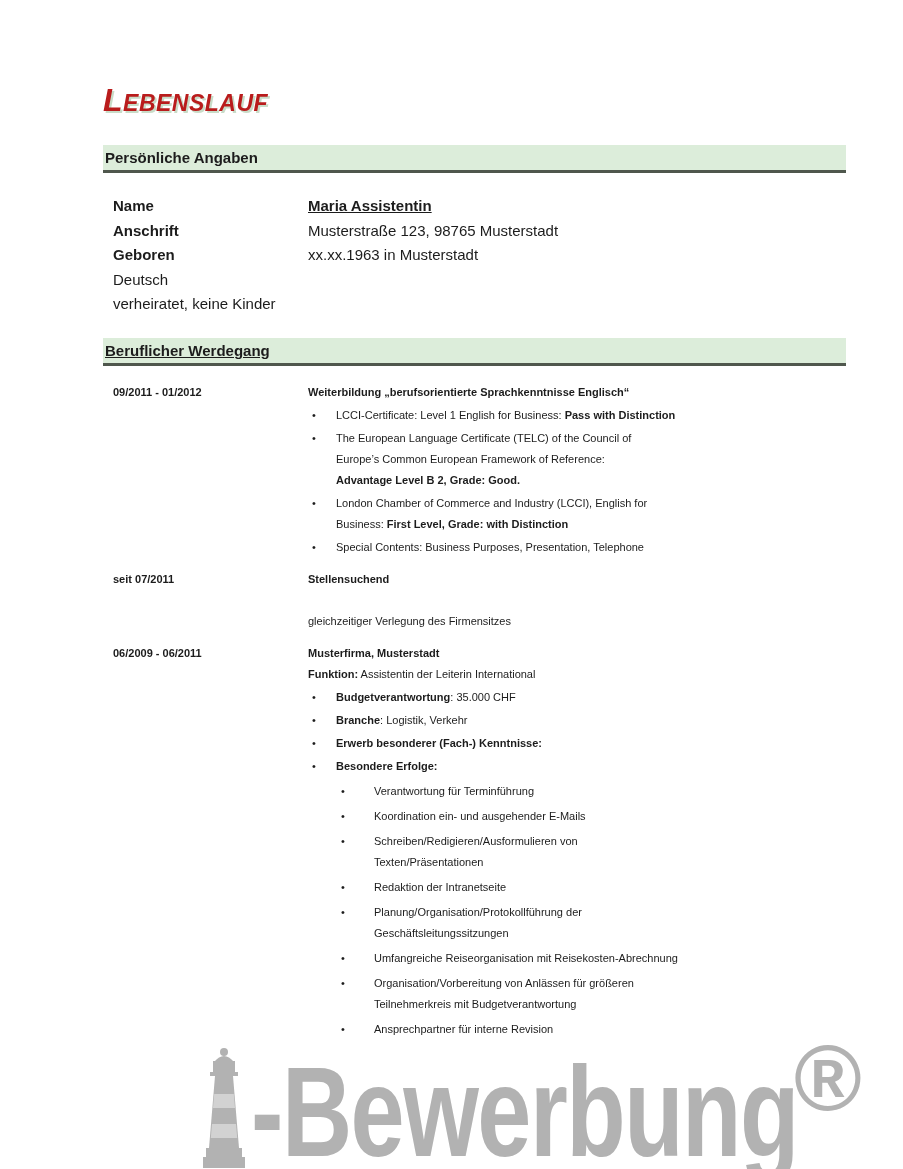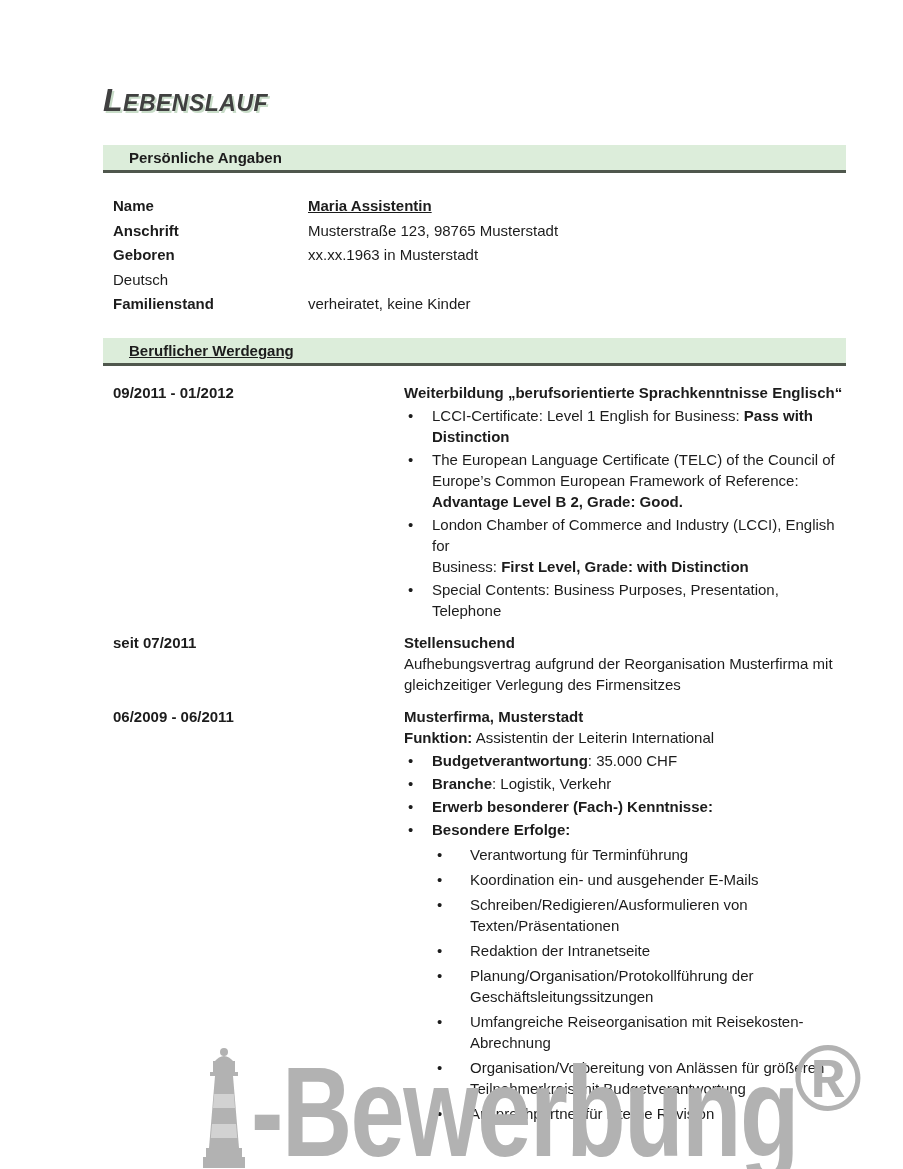--- a/index.html
+++ b/index.html
@@ -10,49 +10,49 @@
     position: relative;
     font-family: "Liberation Sans", sans-serif;
     color: #1c1c1c;
   }
   .page { position: absolute; inset: 0; }
 
   
   .doc-title {
     position: absolute; left: 103px; top: 82px; margin: 0;
     font-size: 23px; font-weight: bold; font-style: italic;
-    color: #404040; text-transform: uppercase; letter-spacing: 0.5px;
+    color: #b91c1c; text-transform: uppercase; letter-spacing: 0.5px;
     text-shadow: 2px 2px 0 #c8dcc8;
   }
   .doc-title::first-letter { font-size: 32px; }
 
   
   .secbar {
     position: absolute; left: 103px; width: 743px; height: 25px;
     background: #dcedda;
     border-bottom: 3px solid #4f574d;
     box-sizing: content-box;
     font-size: 15px; font-weight: bold; line-height: 25px;
   }
-  .secbar .secbar-label { padding-left: 26px; }
+  .secbar .secbar-label { padding-left: 2px; }
   #bar-personal { top: 145px; }
   #bar-career   { top: 338px; text-decoration: underline; }
 
   
   .personal { position: absolute; left: 113px; top: 194px; width: 733px; }
   .prow { display: grid; grid-template-columns: 195px 1fr; line-height: 24.5px; font-size: 15px; }
   .plabel { font-weight: bold; }
   .b { font-weight: bold; }
   .u { text-decoration: underline; }
 
   
   #career-entries { position: absolute; left: 113px; top: 382px; width: 733px; }
-  .entry { display: grid; grid-template-columns: 195px 1fr; margin-bottom: 11px; font-size: 15px; gap: 48px; }
+  .entry { display: grid; grid-template-columns: 195px 1fr; margin-bottom: 11px; font-size: 11px; }
   .edate { font-weight: bold; line-height: 21px; }
-  .line { line-height: 21px; position: relative; margin-left: 48px; }
+  .line { line-height: 21px; position: relative; }
   .line.bullet { padding-left: 28px; margin-top: 2px; }
   .line.bullet > .dot { position: absolute; left: 4px; }
   .line.sub { padding-left: 66px; margin-top: 4px; }
   .line.sub > .dot { position: absolute; left: 33px; }
 
   
   .watermark { position: absolute; left: 193px; top: 1046px; width: 710px; height: 140px; color: #b2b2b2; }
   .wm-text {
     position: absolute; left: 58px; top: 2px;
     font-size: 128px; font-weight: bold; line-height: 1;
@@ -83,21 +83,20 @@
         <div class="pvalue">Musterstraße 123, 98765 Musterstadt</div>
       </div>
       <div class="prow">
         <div class="plabel">Geboren</div>
         <div class="pvalue">xx.xx.1963 in Musterstadt</div>
       </div>
       <div class="prow">
         <div class="pvalue">Deutsch</div>
       </div>
       <div class="prow">
-        <div class="plabel">Familienstand</div>
         <div class="pvalue">verheiratet, keine Kinder</div>
       </div>
     </div>
 
   <div class="secbar" id="bar-career">
     <div class="secbar-label">Beruflicher Werdegang</div>
   </div>
 
   <div id="career-entries">
       <div class="entry">
@@ -107,21 +106,21 @@
           <div class="line bullet"><span class="dot">•</span><span>LCCI-Certificate: Level 1 English for Business: </span><span class="b">Pass with Distinction</span></div>
           <div class="line bullet"><span class="dot">•</span><span>The European Language Certificate (TELC) of the Council of</span><br><span>Europe’s Common European Framework of Reference:</span><br><span class="b">Advantage Level B 2, Grade: Good.</span></div>
           <div class="line bullet"><span class="dot">•</span><span>London Chamber of Commerce and Industry (LCCI), English for</span><br><span>Business: </span><span class="b">First Level, Grade: with Distinction</span></div>
           <div class="line bullet"><span class="dot">•</span><span>Special Contents: Business Purposes, Presentation, Telephone</span><br></div>
         </div>
       </div>
       <div class="entry">
         <div class="edate">seit 07/2011</div>
         <div class="econtent">
           <div class="line title"><span class="b">Stellensuchend</span></div>
-          <div class="line text"><span>Aufhebungsvertrag aufgrund der Reorganisation Musterfirma  mit</span><br><span>gleichzeitiger Verlegung des Firmensitzes</span></div>
+          <div class="line text"><br><span>gleichzeitiger Verlegung des Firmensitzes</span></div>
         </div>
       </div>
       <div class="entry">
         <div class="edate">06/2009 - 06/2011</div>
         <div class="econtent">
           <div class="line title"><span class="b">Musterfirma, Musterstadt</span></div>
           <div class="line text"><span class="b">Funktion:</span><span> Assistentin der Leiterin International</span></div>
           <div class="line bullet"><span class="dot">•</span><span class="b">Budgetverantwortung</span><span>: 35.000 CHF</span></div>
           <div class="line bullet"><span class="dot">•</span><span class="b">Branche</span><span>: Logistik, Verkehr</span></div>
           <div class="line bullet"><span class="dot">•</span><span class="b">Erwerb besonderer (Fach-) Kenntnisse:</span><br></div>

